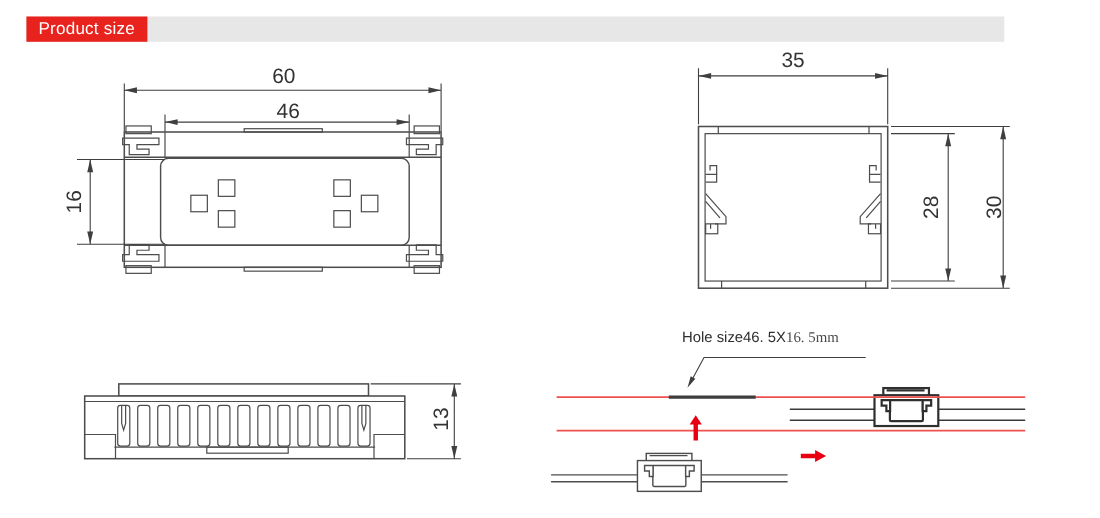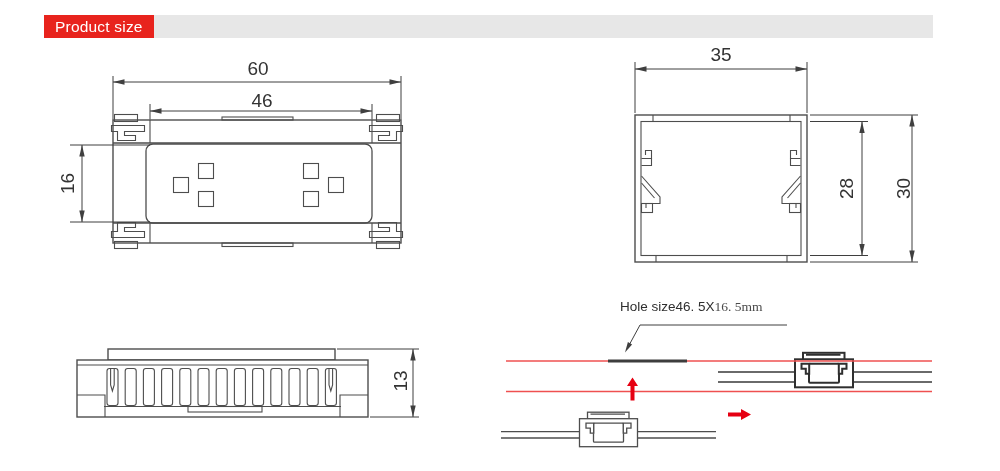--- a/index.html
+++ b/index.html
@@ -1,21 +1,21 @@
 <!DOCTYPE html>
 <html style="--accent-red: #e8231d; --header-bar-bg: #e7e7e7; --panel-red: #ef5050; --arrow-red: #e60012; --hole-dark: #3d3d3d; --line-dark: #4d4d4d; --dim-line: #3f3f3f; --dim-text: #333333;"><head>
 <meta charset="utf-8">
 <style>
   html,body{margin:0;padding:0;background:#fff;}
   .page{
     position:relative;width:1000px;height:471px;background:#fff;overflow:hidden;
     font-family:"Liberation Sans",sans-serif;
   }
   .header-bar{
-    position:absolute;left:44px;top:15px;width:889px;height:23px;
+    position:absolute;left:24px;top:15px;width:889px;height:23px;
     background:var(--header-bar-bg,#e7e7e7);
     text-align:center;
   }
   .header-label{
     position:absolute;left:0;top:0;height:23px;display:flex;align-items:center;
     background:var(--accent-red,#e8231d);color:#fff;
     font-size:15.5px;padding:0 11px;letter-spacing:.2px;
   }
   svg{position:absolute;left:0;top:0;}
   .ln{stroke:var(--line-dark,#4d4d4d);stroke-width:1.3;fill:none;}

